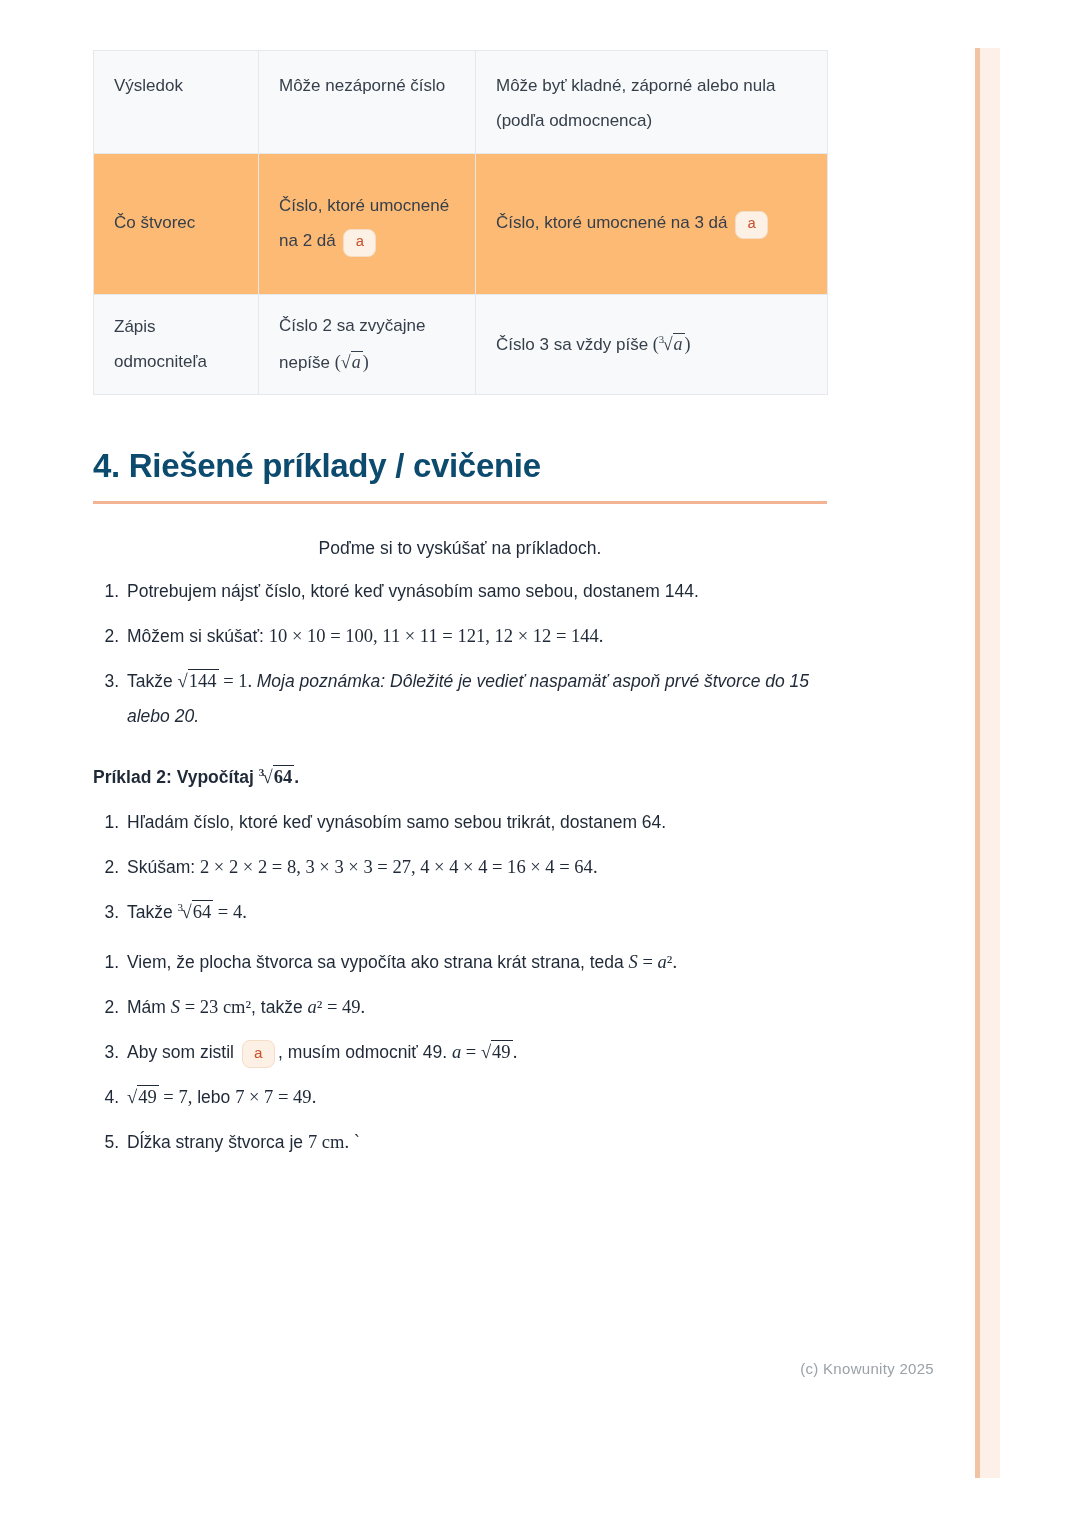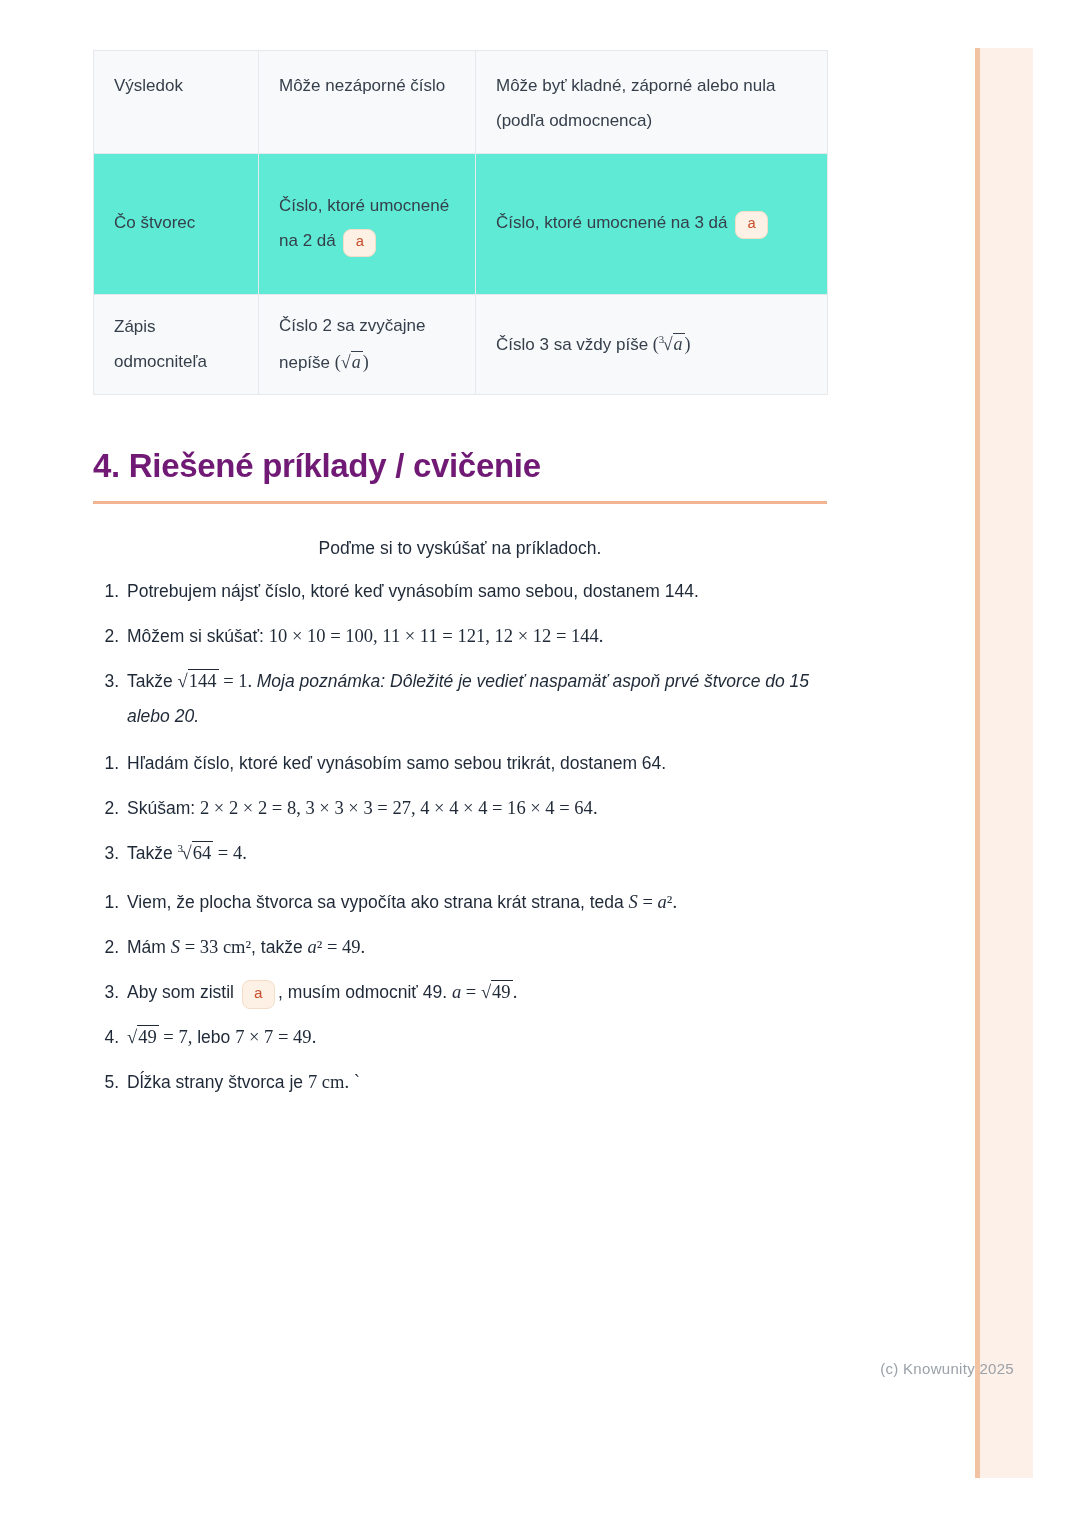--- a/index.html
+++ b/index.html
@@ -1,29 +1,29 @@
 <!DOCTYPE html>
 <html><head>
 <meta charset="utf-8">
 <style>
   html,body{margin:0;padding:0;background:#ffffff;}
-  .page{position:relative;width:1080px;height:1528px;background:#ffffff;overflow:hidden;
+  .page{position:relative;width:1000px;height:1528px;background:#ffffff;overflow:hidden;
         font-family:"Liberation Sans","DejaVu Sans",sans-serif;color:#1f2937;}
   .side-stripe{position:absolute;left:975px;top:48px;width:53px;height:1430px;
         background:#fdf0e8;border-left:5px solid #f1c3a3;z-index:1;}
   .content{position:absolute;left:93px;top:50px;width:734px;z-index:2;}
 
   
   table.t{width:734px;border-collapse:collapse;font-size:17px;color:#353f4b;table-layout:fixed;}
-  .t td{border:1px solid #e6e8ec;padding:14px 20px;vertical-align:middle;line-height:2.05;background:#5eead4;}
+  .t td{border:1px solid #e6e8ec;padding:14px 20px;vertical-align:middle;line-height:2.05;background:#fdba74;}
   .t tr.striped td{background:#f8f9fa;}
   .t tr.va-top td{vertical-align:top;padding-top:18px;}
 
   
-  h2.heading{margin:50px 0 0;font-size:33px;line-height:1.25;font-weight:700;color:#701a75;letter-spacing:-0.3px;}
+  h2.heading{margin:50px 0 0;font-size:33px;line-height:1.25;font-weight:700;color:#0c4a6e;letter-spacing:-0.3px;}
   .rule{height:3px;background:#f2b493;border:0;margin:14px 0 0;}
 
   p.intro{margin:30px 0 0;font-size:17.5px;line-height:1.6;text-align:center;}
   p.ex-title{margin:26px 0 0;font-size:17.5px;font-weight:700;line-height:1.8;}
   ol.steps{margin:12px 0 0;padding-left:31px;}
   ol.steps li{font-size:17.5px;line-height:2.0;margin-bottom:8px;padding-left:3px;}
 
   
   .p-plain{}
   .p-bold{font-weight:700;}
@@ -78,29 +78,30 @@
     <hr class="rule">
 
     <p class="intro">Poďme si to vyskúšať na príkladoch.</p>
 
     <ol class="steps">
       <li><span class="p-plain">Potrebujem nájsť číslo, ktoré keď vynásobím samo sebou, dostanem 144.</span></li>
       <li><span class="p-plain">Môžem si skúšať: </span><span class="p-math">10 × 10 = 100, 11 × 11 = 121, 12 × 12 = 144.</span></li>
       <li><span class="p-plain">Takže </span><span class="sqrt"><span class="rsign">√</span><span class="rand">144</span></span><span class="p-math"> = 1. </span><span class="p-italic">Moja poznámka: Dôležité je vedieť naspamäť aspoň prvé štvorce do 15 alebo 20.</span></li>
     </ol>
 
+    <p class="ex-title"><span class="p-bold">Príklad 2: Vypočítaj </span><span class="sqrt"><span class="idx">3</span><span class="rsign">√</span><span class="rand">64</span></span><span class="p-bold">.</span></p>
     <ol class="steps">
       <li><span class="p-plain">Hľadám číslo, ktoré keď vynásobím samo sebou trikrát, dostanem 64.</span></li>
       <li><span class="p-plain">Skúšam: </span><span class="p-math">2 × 2 × 2 = 8, 3 × 3 × 3 = 27, 4 × 4 × 4 = 16 × 4 = 64.</span></li>
       <li><span class="p-plain">Takže </span><span class="sqrt"><span class="idx">3</span><span class="rsign">√</span><span class="rand">64</span></span><span class="p-math"> = 4.</span></li>
     </ol>
 
     <ol class="steps">
       <li><span class="p-plain">Viem, že plocha štvorca sa vypočíta ako strana krát strana, teda </span><span class="p-mi">S</span><span class="p-math"> = </span><span class="p-mi">a</span><span class="p-math">².</span></li>
-      <li><span class="p-plain">Mám </span><span class="p-mi">S</span><span class="p-math"> = 33 cm²</span><span class="p-plain">, takže </span><span class="p-mi">a</span><span class="p-math">² = 49.</span></li>
+      <li><span class="p-plain">Mám </span><span class="p-mi">S</span><span class="p-math"> = 23 cm²</span><span class="p-plain">, takže </span><span class="p-mi">a</span><span class="p-math">² = 49.</span></li>
       <li><span class="p-plain">Aby som zistil </span><span class="p-badge">a</span><span class="p-plain">, musím odmocniť 49. </span><span class="p-mi">a</span><span class="p-math"> = </span><span class="sqrt"><span class="rsign">√</span><span class="rand">49</span></span><span class="p-math">.</span></li>
       <li><span class="sqrt"><span class="rsign">√</span><span class="rand">49</span></span><span class="p-math"> = 7,</span><span class="p-plain"> lebo </span><span class="p-math">7 × 7 = 49.</span></li>
       <li><span class="p-plain">Dĺžka strany štvorca je </span><span class="p-math">7 cm.</span><span class="p-plain"> `</span></li>
     </ol>
 
   </div>
 
   <div class="footer">(c) Knowunity 2025</div>
 
 </div>

